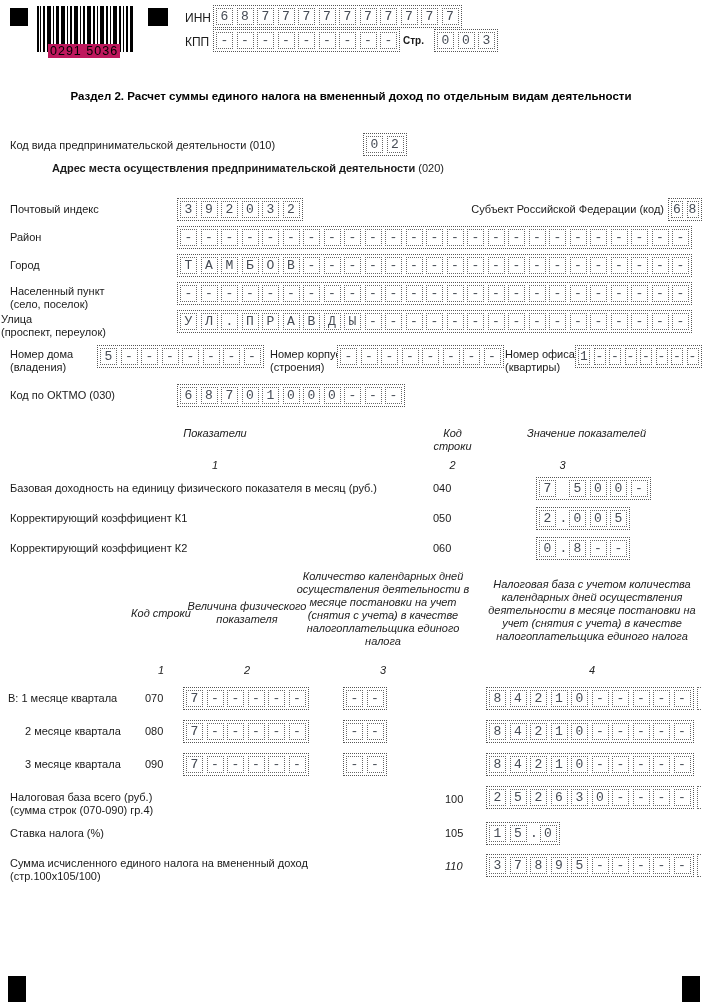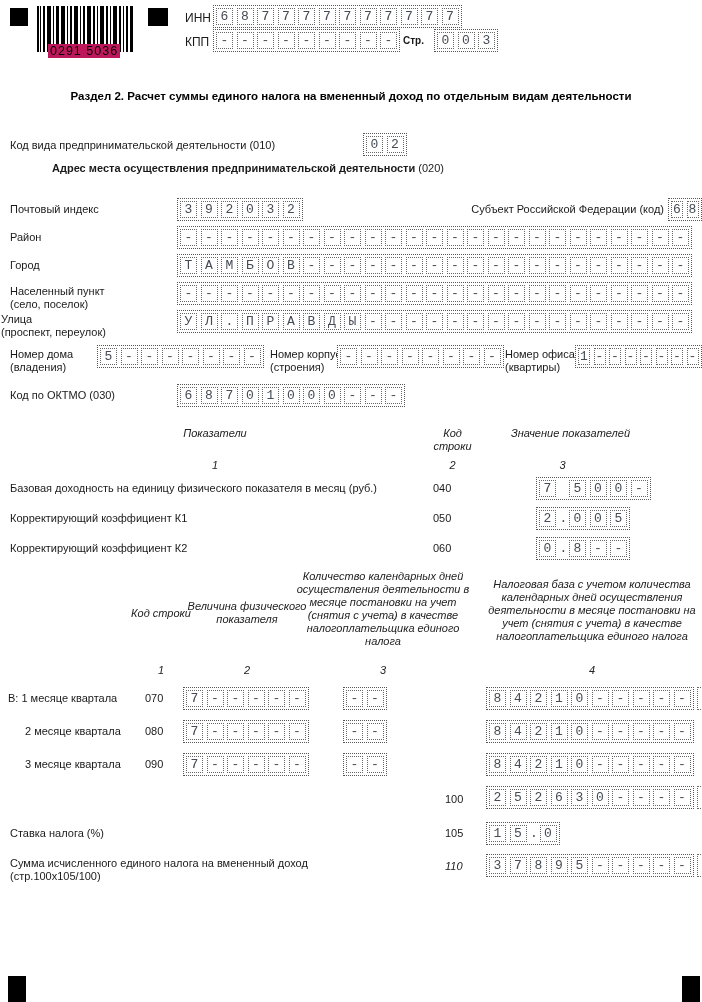--- a/index.html
+++ b/index.html
@@ -319,21 +319,21 @@
       <span class="cell">0</span>
       <span class="cell">0</span>
       <span class="cell">0</span>
       <span class="cell">-</span>
       <span class="cell">-</span>
       <span class="cell">-</span>
     </span>
 
   <div class="abs it" style="left:115px; top:427px; width:200px;">Показатели</div>
   <div class="abs it" style="left:425px; top:427px; width:55px;">Код строки</div>
-  <div class="abs it" style="left:488px; top:427px; width:165px;">Значение показателей</div>
+  <div class="abs it" style="left:504px; top:427px; width:165px;">Значение показателей</div>
   <div class="abs it" style="left:115px; top:459px; width:200px;">1</div>
   <div class="abs it" style="left:425px; top:459px; width:55px;">2</div>
   <div class="abs it" style="left:480px; top:459px; width:165px;">3</div>
 
   <span class="abs lbl" style="left:10px; top:482px; width:420px;">Базовая доходность на единицу физического показателя в месяц (руб.)</span>
   <span class="abs code" style="left:433px; top:482px; width:45px;">040</span>
   <span class="cells" style="left:536px; top:477px;">
       <span class="cell">7</span>
       <span class="cellsep"></span>
       <span class="cell">5</span>
@@ -446,20 +446,24 @@
       <span class="cell">2</span>
       <span class="cell">1</span>
       <span class="cell">0</span>
       <span class="cell">-</span>
       <span class="cell">-</span>
       <span class="cell">-</span>
       <span class="cell">-</span>
       <span class="cell">-</span>
     </span>
 
+  <div class="abs lbl" style="left:10px; top:791px;">
+    <div>Налоговая база всего (руб.)</div>
+    <div>(сумма строк (070-090) гр.4)</div>
+  </div>
   <span class="abs code" style="left:445px; top:793px; width:35px;">100</span>
   <span class="cells" style="left:486px; top:786px;">
       <span class="cell">2</span>
       <span class="cell">5</span>
       <span class="cell">2</span>
       <span class="cell">6</span>
       <span class="cell">3</span>
       <span class="cell">0</span>
       <span class="cell">-</span>
       <span class="cell">-</span>

